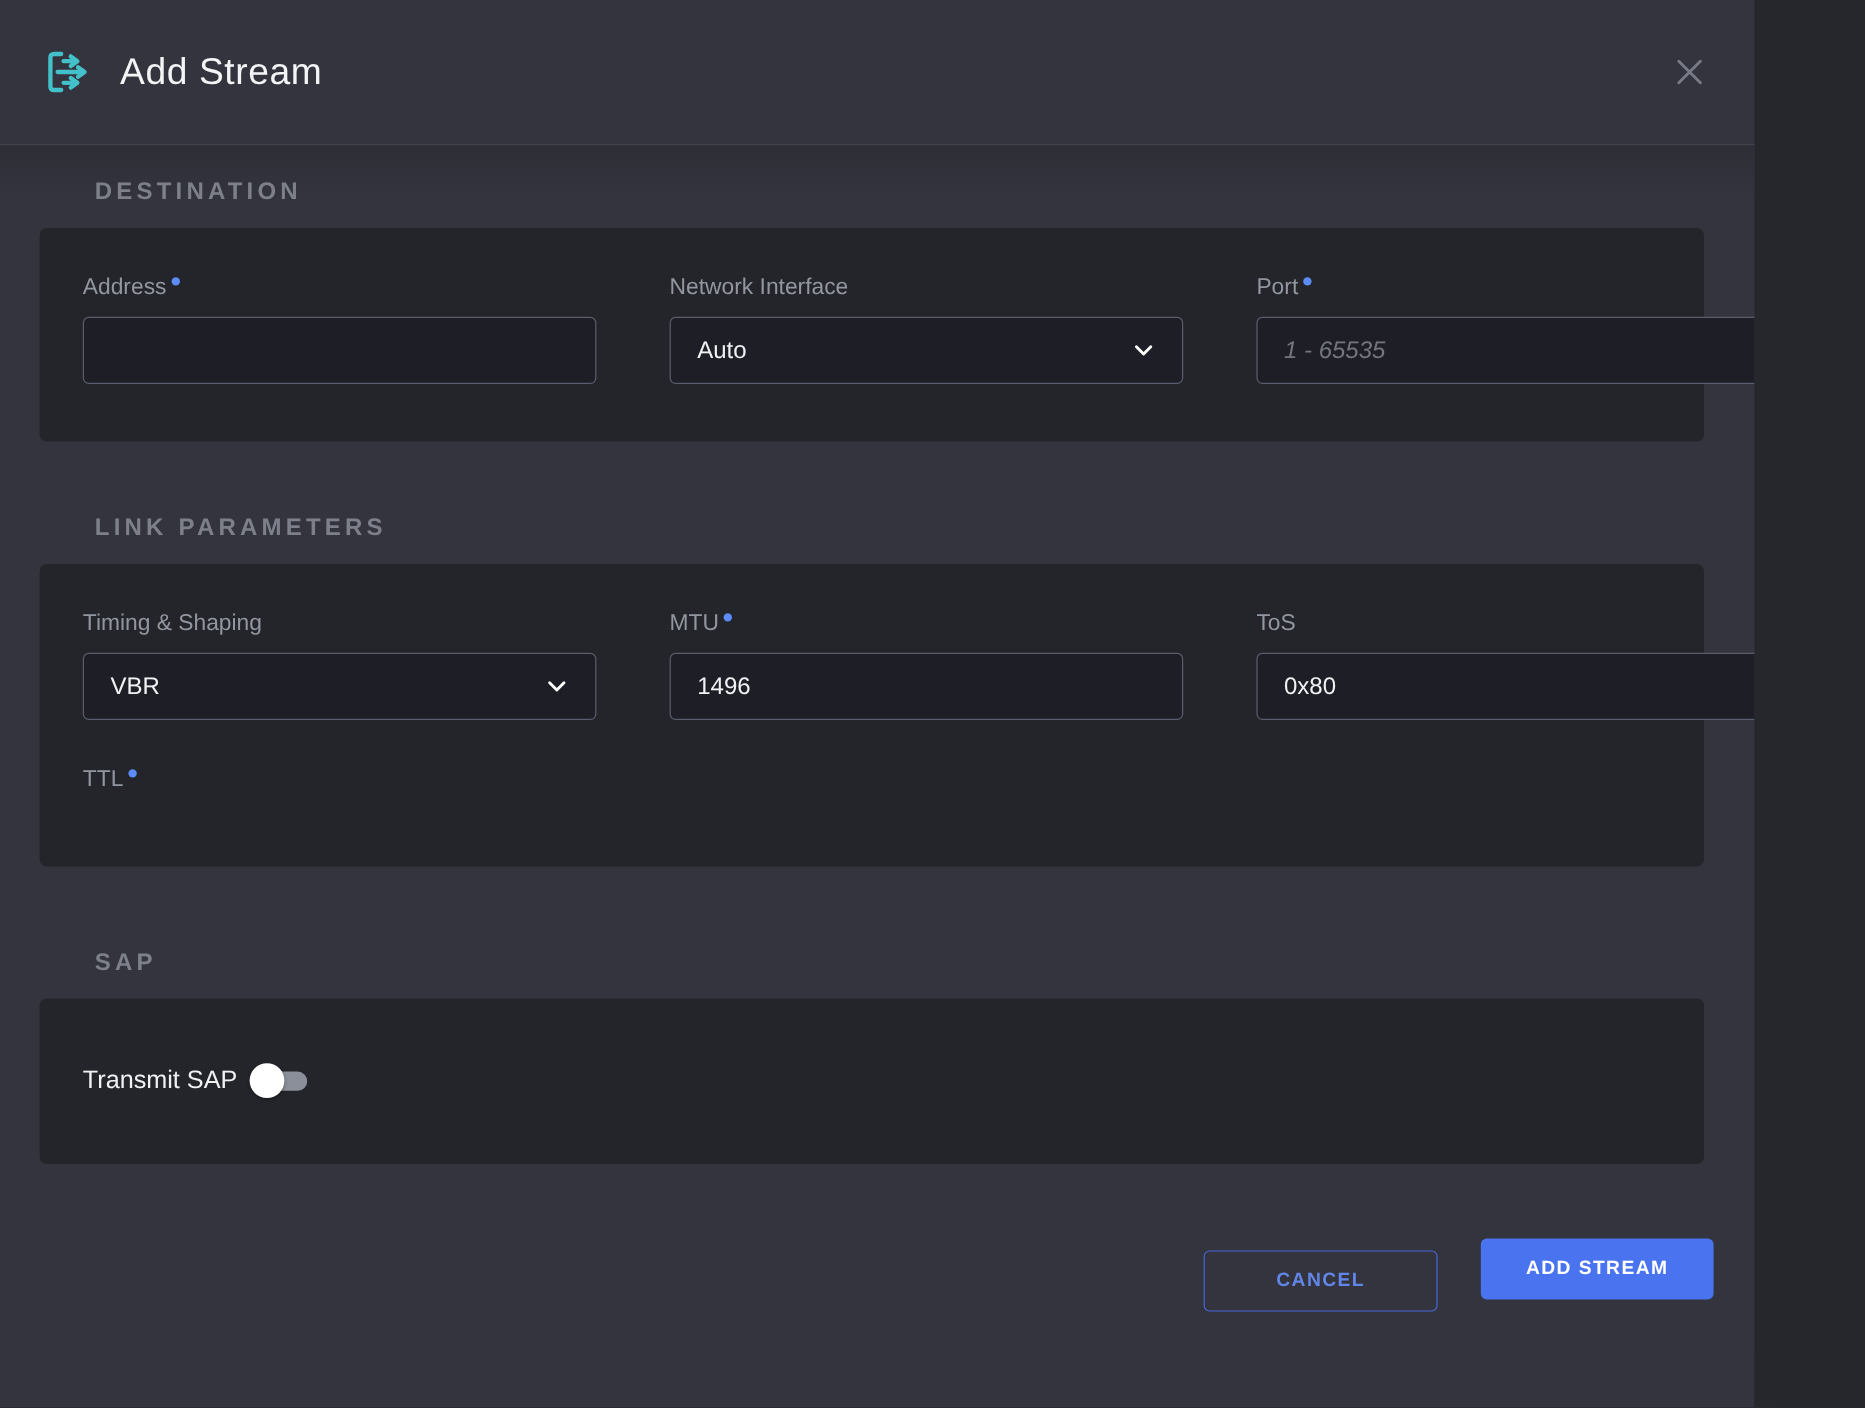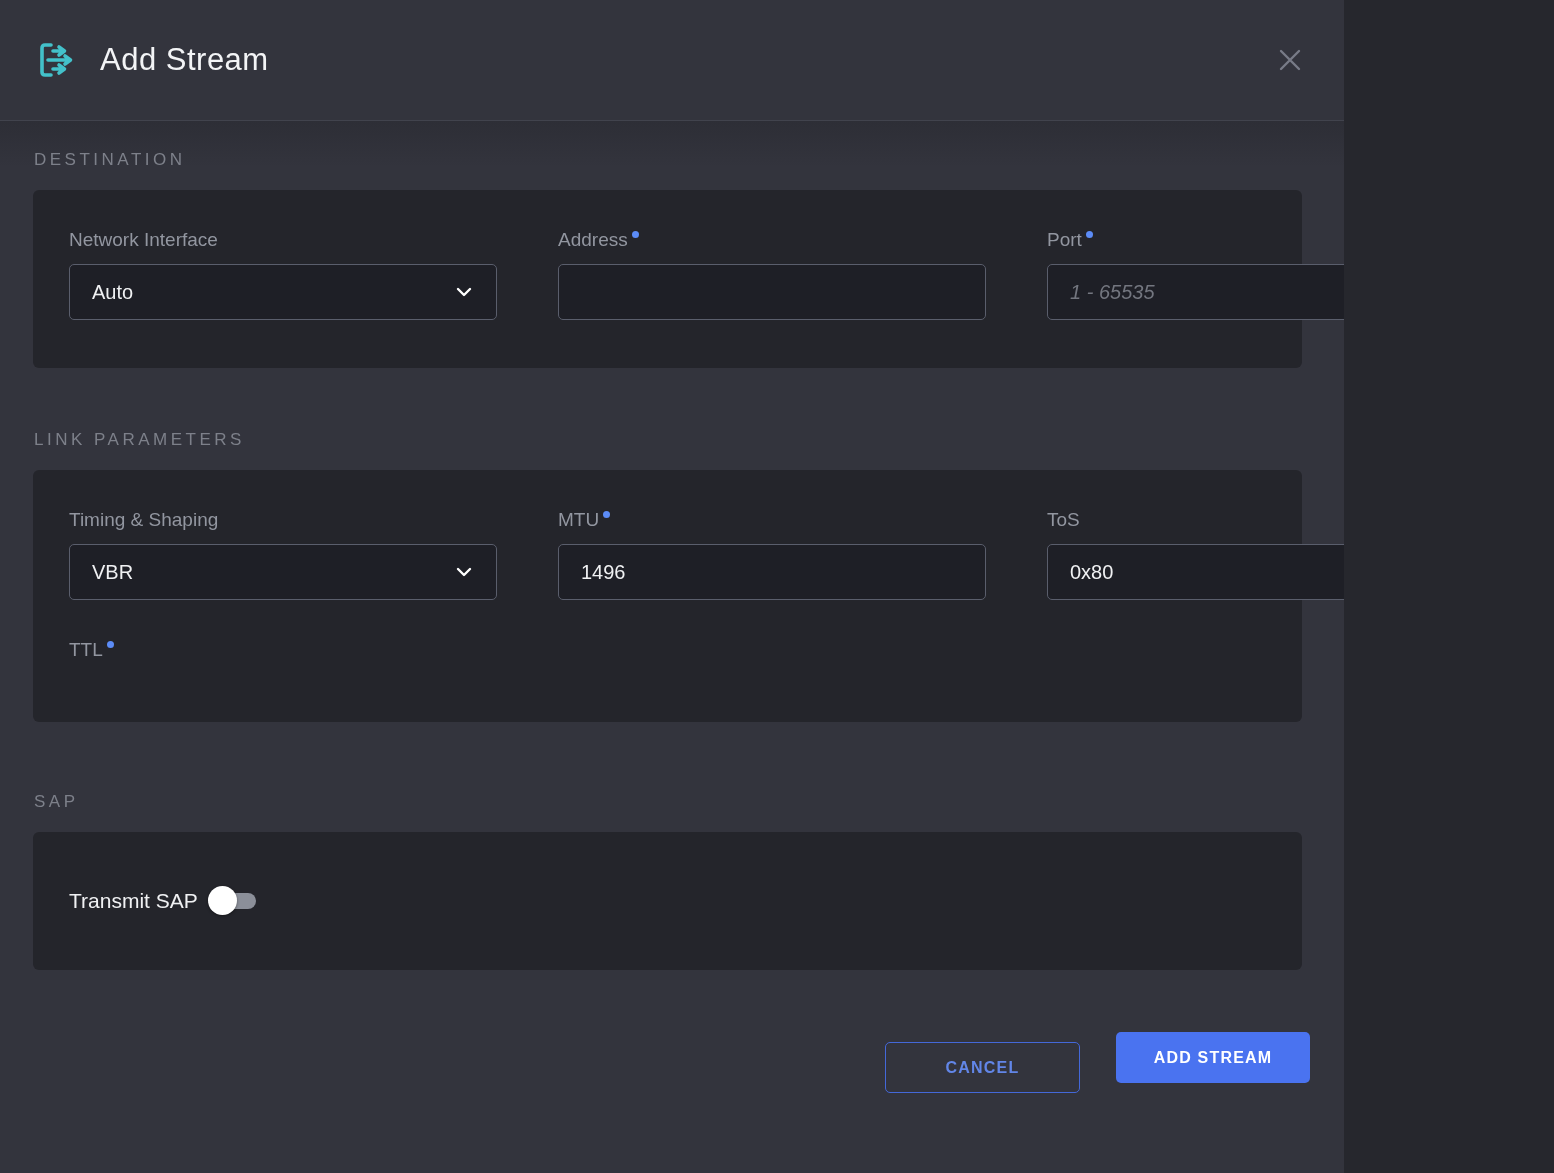--- a/index.html
+++ b/index.html
@@ -1,21 +1,21 @@
 <!DOCTYPE html>
 <html><head>
 <meta charset="utf-8">
 <style>
   * { margin: 0; padding: 0; box-sizing: border-box; }
   html, body { background: #26272d; }
   body { font-family: "Liberation Sans", sans-serif; }
 
   .modal {
     position: relative;
-    width: 1344px;
+    width: 1462px;
     height: 1173px;
     background: #33343d;
     overflow: hidden;
   }
 
   
   .header {
     height: 120px;
     display: flex;
     align-items: center;
@@ -39,27 +39,28 @@
   .header-divider { height: 1px; background: #41434d; }
 
   
   .content {
     padding: 0 42px 0 33px;
     background: linear-gradient(#2d2e36, #33343d 46px);
     height: 1002px;
   }
   .section-title {
     color: #7d808a;
-    font-size: 17px;
-    font-weight: 400;
+    font-size: 20px;
+    font-weight: 700;
     letter-spacing: 3.5px;
     padding-top: 27px;
     padding-left: 1px;
     margin-bottom: 18px;
     line-height: 24px;
+    margin-left: 45px;
   }
   .section-title.gap { padding-top: 60px; }
   .section-title.gap2 { padding-top: 68px; }
 
   .panel {
     background: #24252b;
     border-radius: 6px;
     padding: 38px 36px 48px 36px;
   }
   .panel.sap-panel {
@@ -209,35 +210,35 @@
   </div>
   <div class="header-divider"></div>
 
   <div class="content">
 
     <div class="section-title">DESTINATION</div>
     <div class="panel">
       <div class="fields-row">
         <div class="field">
           <div class="field-label">
+            <span>Address</span>
+            <span class="req-dot"></span>
+          </div>
+          <input class="control" type="text" style="">
+        </div>
+        <div class="field">
+          <div class="field-label">
             <span>Network Interface</span>
           </div>
           <div class="control select">
             <span>Auto</span>
             <svg class="chevron" viewBox="0 0 20 20">
               <path d="M4 7 L10 13 L16 7" stroke="#ffffff" stroke-width="2.4" stroke-linecap="round" stroke-linejoin="round" fill="none"></path>
             </svg>
           </div>
-        </div>
-        <div class="field">
-          <div class="field-label">
-            <span>Address</span>
-            <span class="req-dot"></span>
-          </div>
-          <input class="control" type="text" style="">
         </div>
         <div class="field">
           <div class="field-label">
             <span>Port</span>
             <span class="req-dot"></span>
           </div>
           <input class="control" type="text" placeholder="1 - 65535" style="">
         </div>
       </div>
     </div>

